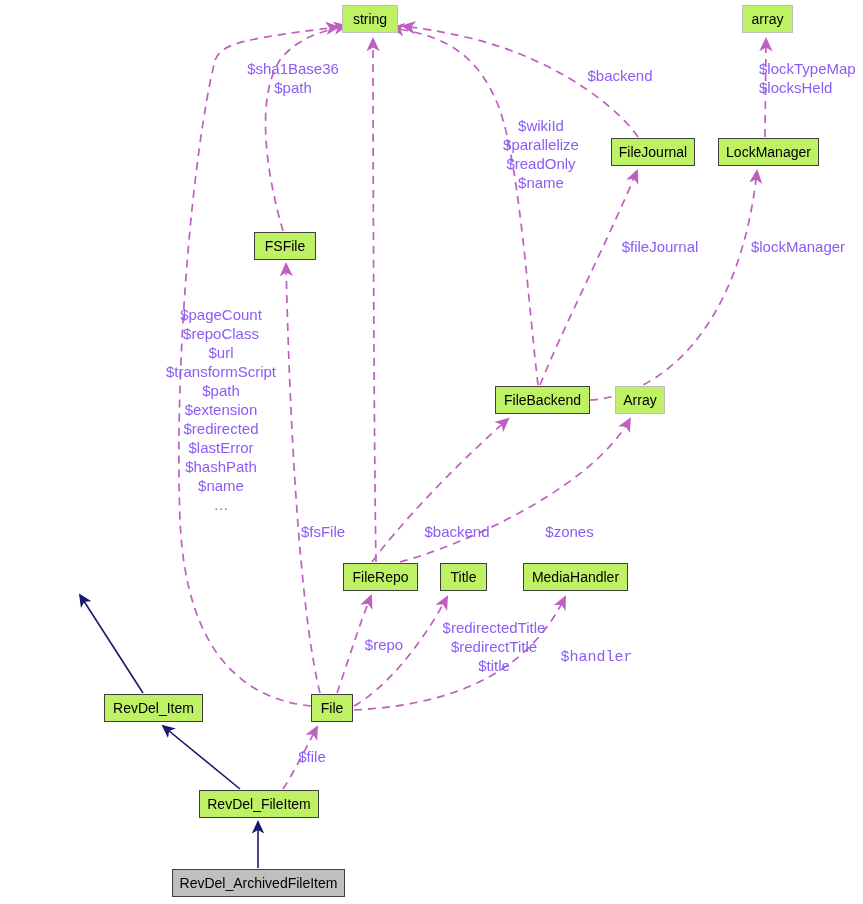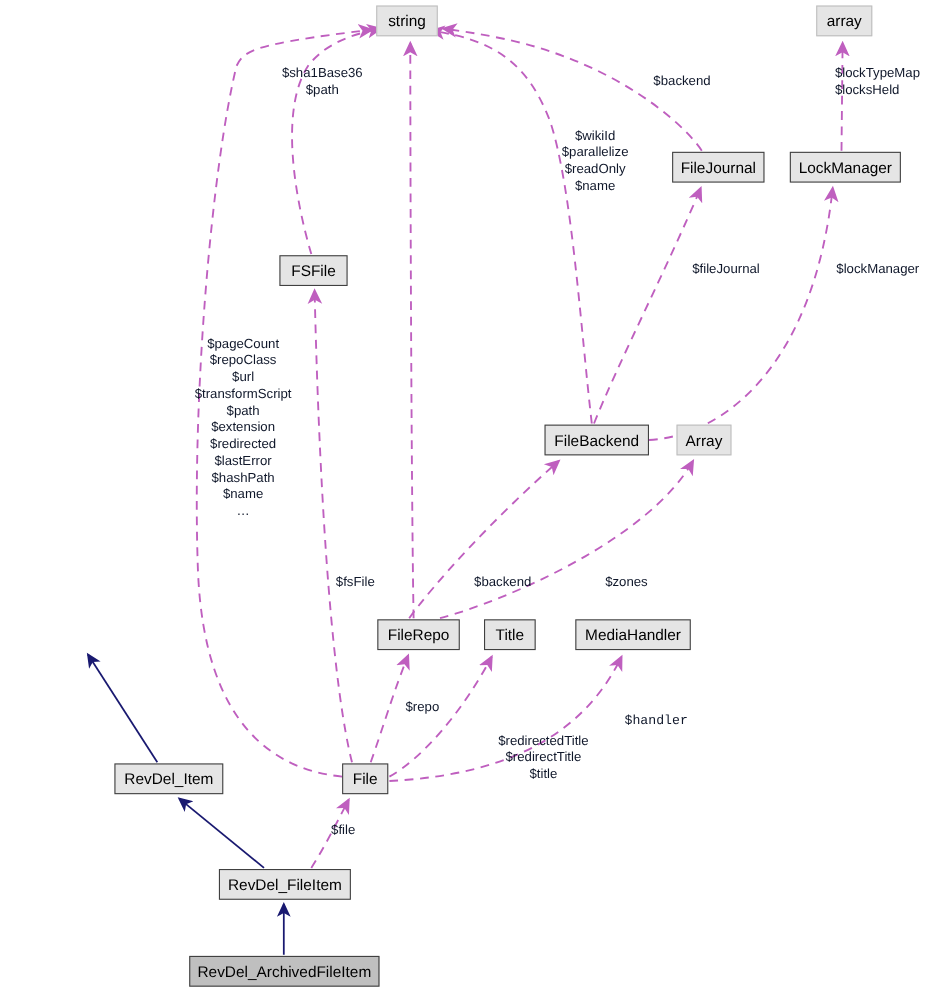--- a/index.html
+++ b/index.html
@@ -25,39 +25,39 @@
     height: 904px;
   }
   .node {
     position: absolute;
     box-sizing: border-box;
     display: flex;
     align-items: center;
     justify-content: center;
     font-size: 14px;
     color: #000000;
-    background: #e5e5e5;
+    background: #bef264;
     white-space: nowrap;
     line-height: 1;
     z-index: 5;
   }
   .node.solid {
     border: 1px solid #404040;
   }
   .node.light {
     border: 1px solid #bfbfbf;
   }
   .node.current {
     border: 1px solid #404040;
     background: #bfbfbf;
   }
   .edge-label {
     position: absolute;
-    font-size: 12px;
-    color: #0f172a;
+    font-size: 15px;
+    color: #8b5cf6;
     text-align: center;
     line-height: 1.27;
     white-space: pre;
     z-index: 4;
   }
 </style>
 </head>
 <body>
 
 <div id="diagram">
@@ -171,21 +171,21 @@
 $hashPath
 $name
 …</div>
 
   <div class="edge-label" style="left:390px;top:522px;width:134px;">$backend</div>
 
   <div class="edge-label" style="left:522px;top:522px;width:95px;">$zones</div>
 
   <div class="edge-label" style="left:344px;top:635px;width:80px;">$repo</div>
 
-  <div class="edge-label" style="left:431px;top:618px;width:126px;margin-top:48px;">$redirectedTitle
+  <div class="edge-label" style="left:431px;top:618px;width:126px;">$redirectedTitle
 $redirectTitle
 $title</div>
 
   <div class="edge-label" style="left:554px;top:648px;width:85px;font-family:Liberation Mono, monospace;">$handler</div>
 
   <div class="edge-label" style="left:282px;top:747px;width:60px;">$file</div>
 
 </div>
 
 </body></html>

